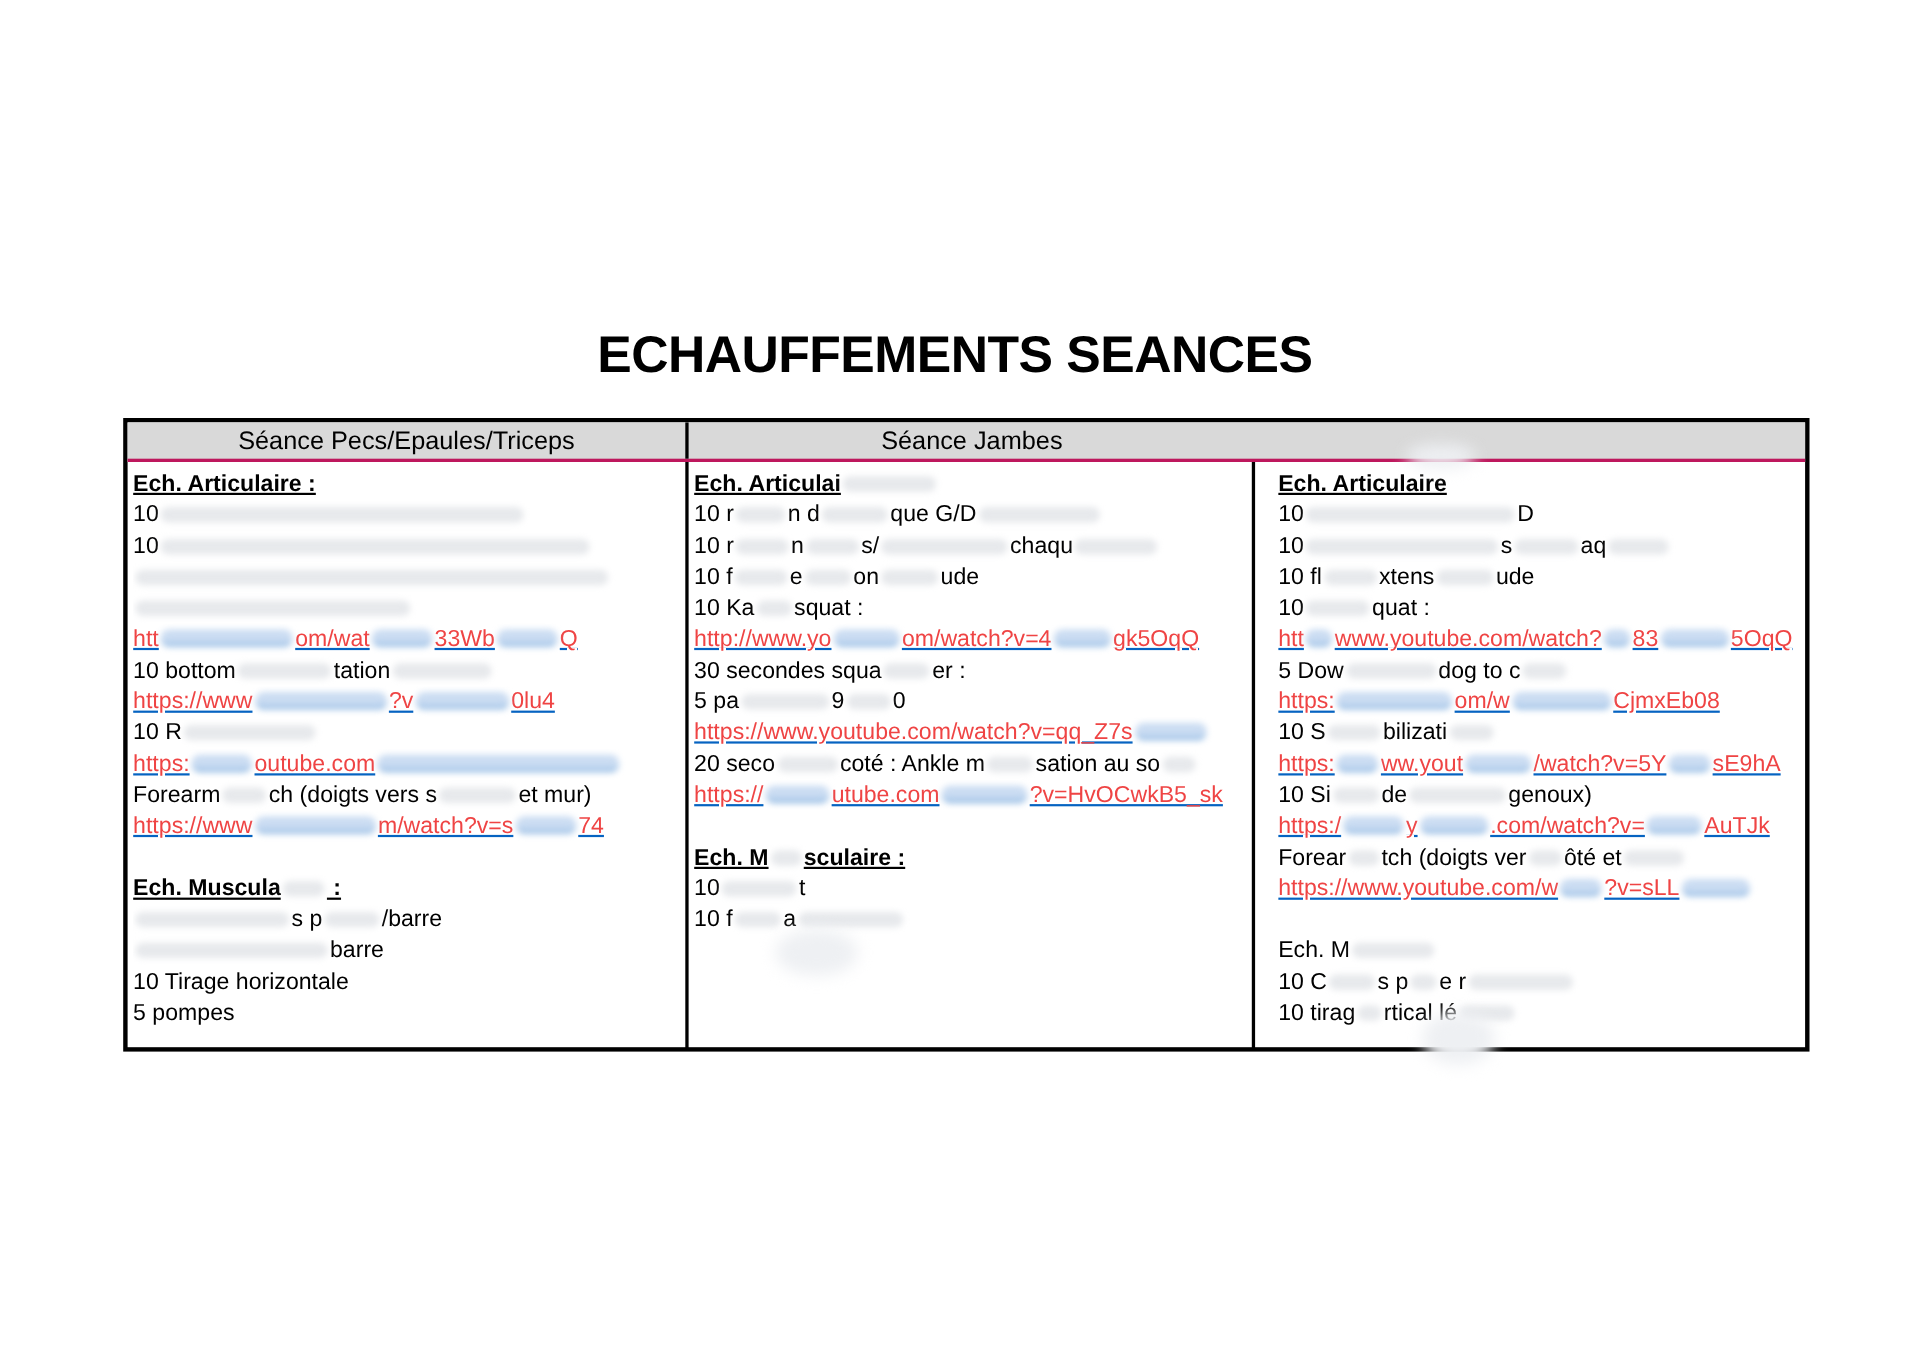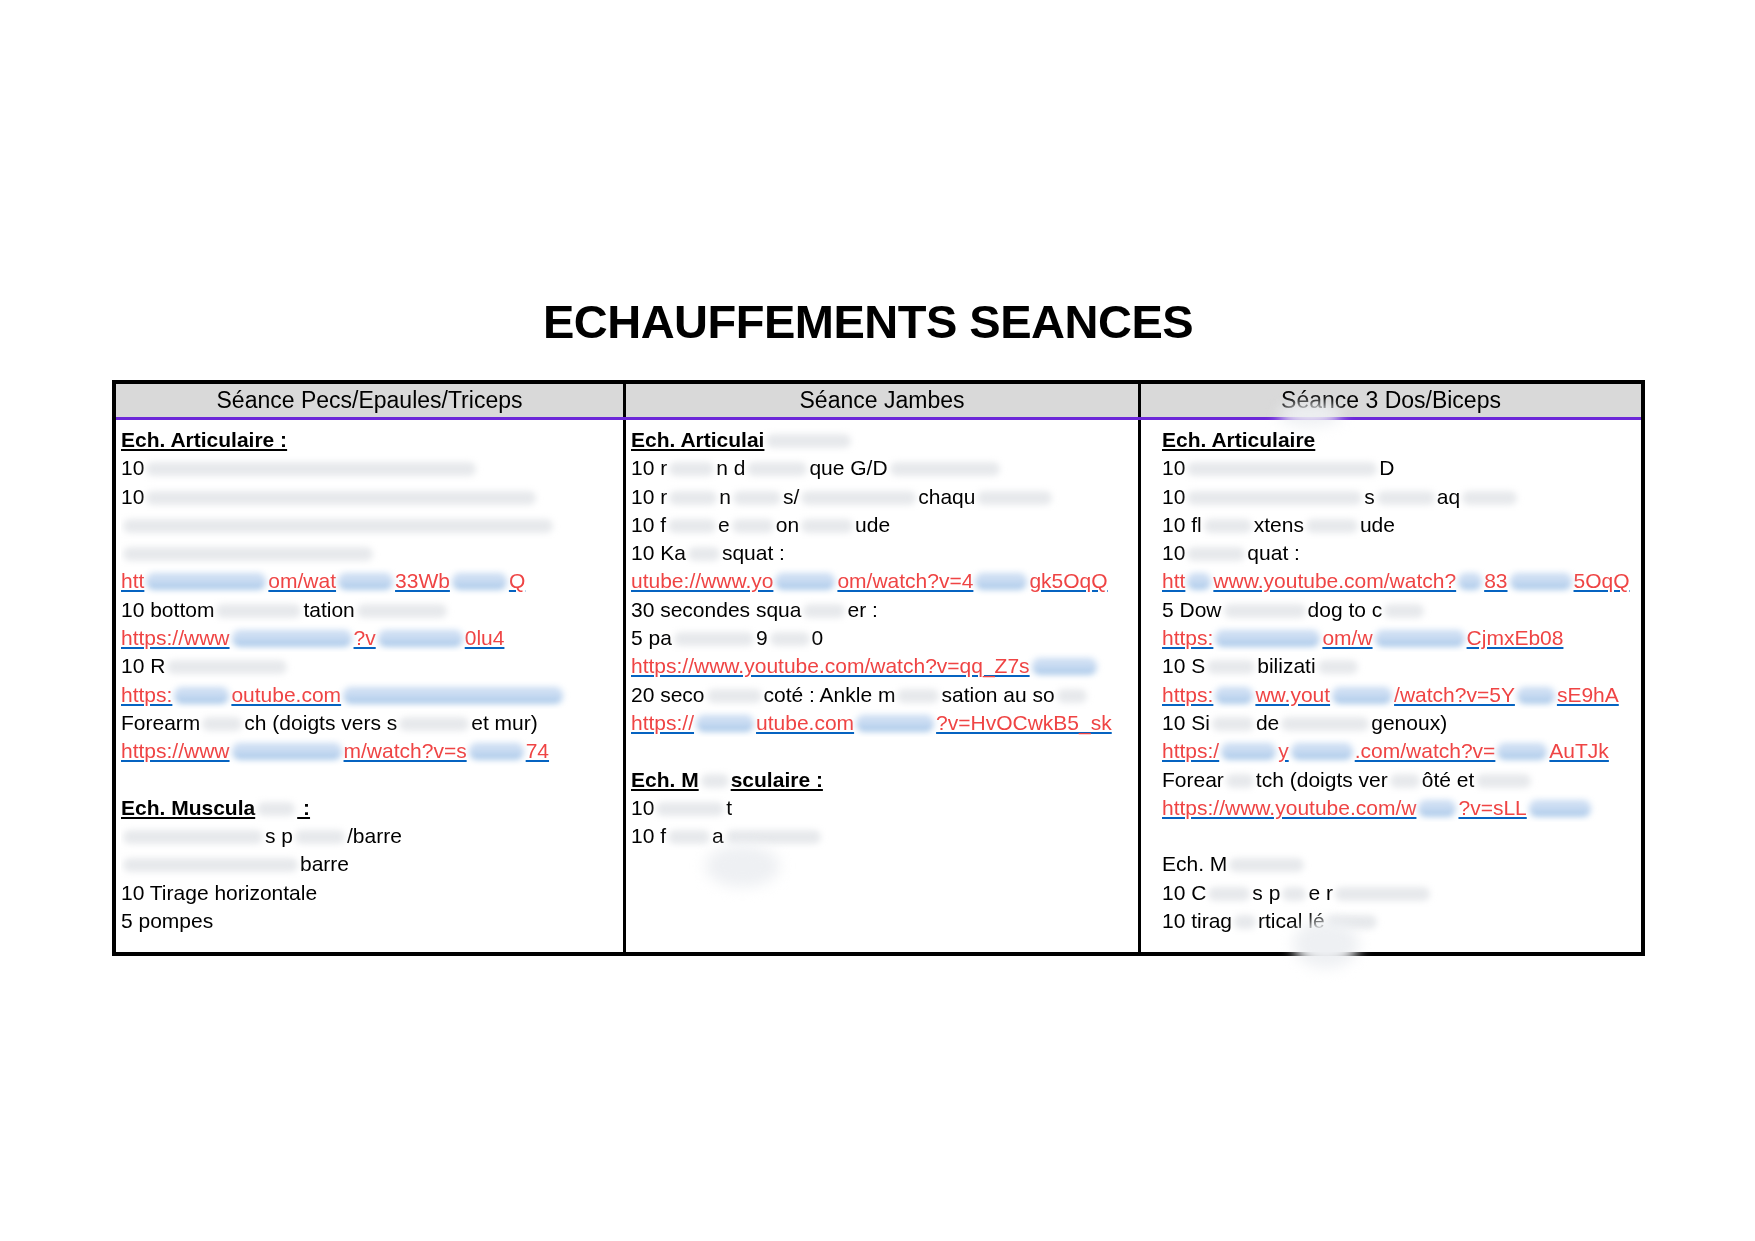--- a/index.html
+++ b/index.html
@@ -2,21 +2,21 @@
 <html><head>
 <meta charset="utf-8">
 <style>
   html,body{margin:0;padding:0;background:#ffffff;}
   .page{position:relative;width:1715px;height:1241px;background:#ffffff;overflow:hidden;
         font-family:"Liberation Sans",sans-serif;color:#000;}
   .title{position:absolute;top:294px;left:868px;transform:translateX(-50%);
          font-size:47px;font-weight:700;white-space:nowrap;letter-spacing:-0.5px;}
   .table{position:absolute;left:112px;top:380px;width:1533px;height:576px;
          border:4px solid #000;box-sizing:border-box;background:#fff;}
-  .thead{display:flex;height:36px;background:#d9d9d9;border-bottom:3px solid #6d28d9;box-sizing:border-box;}
+  .thead{display:flex;height:36px;background:#d9d9d9;border-bottom:3px solid #be185d;box-sizing:border-box;}
   .tbody{display:flex;height:533px;box-sizing:border-box;justify-content:center;}
   .hcell,.cell{box-sizing:border-box;}
   .hcell{display:flex;align-items:center;justify-content:center;font-size:23px;border-right:3px solid #000;}
   .hcell:last-child{border-right:none;}
   .c0{width:510px;}.c1{width:515px;}.c2{width:500px;flex:1;}
   .cell{border-right:3px solid #000;padding:6px 5px 0 5px;overflow:hidden;font-size:21px;}
   .cell:last-child{border-right:none;padding-left:21px;}
   .line{height:28.3px;line-height:28.3px;white-space:nowrap;overflow:hidden;}
   .line.heading .seg{font-weight:700;text-decoration:underline;}
   a.line{display:block;color:#ef4444;text-decoration:none;}
@@ -30,21 +30,20 @@
 <body>
 
 <div class="page">
 
   <div class="title">ECHAUFFEMENTS SEANCES</div>
 
   <div class="table">
     <div class="thead">
       <div class="hcell c0">Séance Pecs/Epaules/Triceps</div>
       <div class="hcell c1">Séance Jambes</div>
-      <div class="hcell c2">Séance 3 Dos/Biceps</div>
     </div>
     <div class="tbody">
       <div class="cell c0">
           <div class="line heading"><span class="seg">Ech. Articulaire :</span></div>
           <div class="line text"><span class="seg">10</span><span class="blob" style="width: 330px;"></span></div>
           <div class="line text"><span class="seg">10</span><span class="blob" style="width: 390px;"></span></div>
           <div class="line text"><span class="blob" style="width: 430px;"></span></div>
           <div class="line text"><span class="blob" style="width: 250px;"></span></div>
           <a class="line link"><span class="seg">htt</span><span class="blob" style="width: 120px;"></span><span class="seg">om/wat</span><span class="blob" style="width: 55px;"></span><span class="seg">33Wb</span><span class="blob" style="width: 55px;"></span><span class="seg">Q</span></a>
           <div class="line text"><span class="seg">10 bottom</span><span class="blob" style="width: 85px;"></span><span class="seg">tation</span><span class="blob" style="width: 90px;"></span></div>
@@ -59,21 +58,21 @@
           <div class="line text"><span class="blob" style="width: 175px;"></span><span class="seg">barre</span></div>
           <div class="line text"><span class="seg">10 Tirage horizontale</span></div>
           <div class="line text"><span class="seg">5 pompes</span></div>
         </div>
       <div class="cell c1">
           <div class="line heading"><span class="seg">Ech. Articulai</span><span class="blob" style="width: 85px;"></span></div>
           <div class="line text"><span class="seg">10 r</span><span class="blob" style="width: 45px;"></span><span class="seg">n d</span><span class="blob" style="width: 60px;"></span><span class="seg">que G/D</span><span class="blob" style="width: 110px;"></span></div>
           <div class="line text"><span class="seg">10 r</span><span class="blob" style="width: 48px;"></span><span class="seg">n</span><span class="blob" style="width: 48px;"></span><span class="seg">s/</span><span class="blob" style="width: 115px;"></span><span class="seg">chaqu</span><span class="blob" style="width: 75px;"></span></div>
           <div class="line text"><span class="seg">10 f</span><span class="blob" style="width: 48px;"></span><span class="seg">e</span><span class="blob" style="width: 42px;"></span><span class="seg">on</span><span class="blob" style="width: 52px;"></span><span class="seg">ude</span></div>
           <div class="line text"><span class="seg">10 Ka</span><span class="blob" style="width: 32px;"></span><span class="seg">squat :</span></div>
-          <a class="line link"><span class="seg">utube://www.yo</span><span class="blob" style="width: 60px;"></span><span class="seg">om/watch?v=4</span><span class="blob" style="width: 52px;"></span><span class="seg">gk5OqQ</span></a>
+          <a class="line link"><span class="seg">http://www.yo</span><span class="blob" style="width: 60px;"></span><span class="seg">om/watch?v=4</span><span class="blob" style="width: 52px;"></span><span class="seg">gk5OqQ</span></a>
           <div class="line text"><span class="seg">30 secondes squa</span><span class="blob" style="width: 42px;"></span><span class="seg">er :</span></div>
           <div class="line text"><span class="seg">5 pa</span><span class="blob" style="width: 80px;"></span><span class="seg">9</span><span class="blob" style="width: 40px;"></span><span class="seg">0</span></div>
           <a class="line link"><span class="seg">https://www.youtube.com/watch?v=qq_Z7s</span><span class="blob" style="width: 65px;"></span></a>
           <div class="line text"><span class="seg">20 seco</span><span class="blob" style="width: 55px;"></span><span class="seg">coté : Ankle m</span><span class="blob" style="width: 42px;"></span><span class="seg">sation au so</span><span class="blob" style="width: 30px;"></span></div>
           <a class="line link"><span class="seg">https://</span><span class="blob" style="width: 58px;"></span><span class="seg">utube.com</span><span class="blob" style="width: 78px;"></span><span class="seg">?v=HvOCwkB5_sk</span></a>
           <div class="line blank"></div>
           <div class="line heading"><span class="seg">Ech. M</span><span class="blob" style="width: 28px;"></span><span class="seg">sculaire :</span></div>
           <div class="line text"><span class="seg">10</span><span class="blob" style="width: 68px;"></span><span class="seg">t</span></div>
           <div class="line text"><span class="seg">10 f</span><span class="blob" style="width: 42px;"></span><span class="seg">a</span><span class="blob" style="width: 95px;"></span></div>
         </div>

